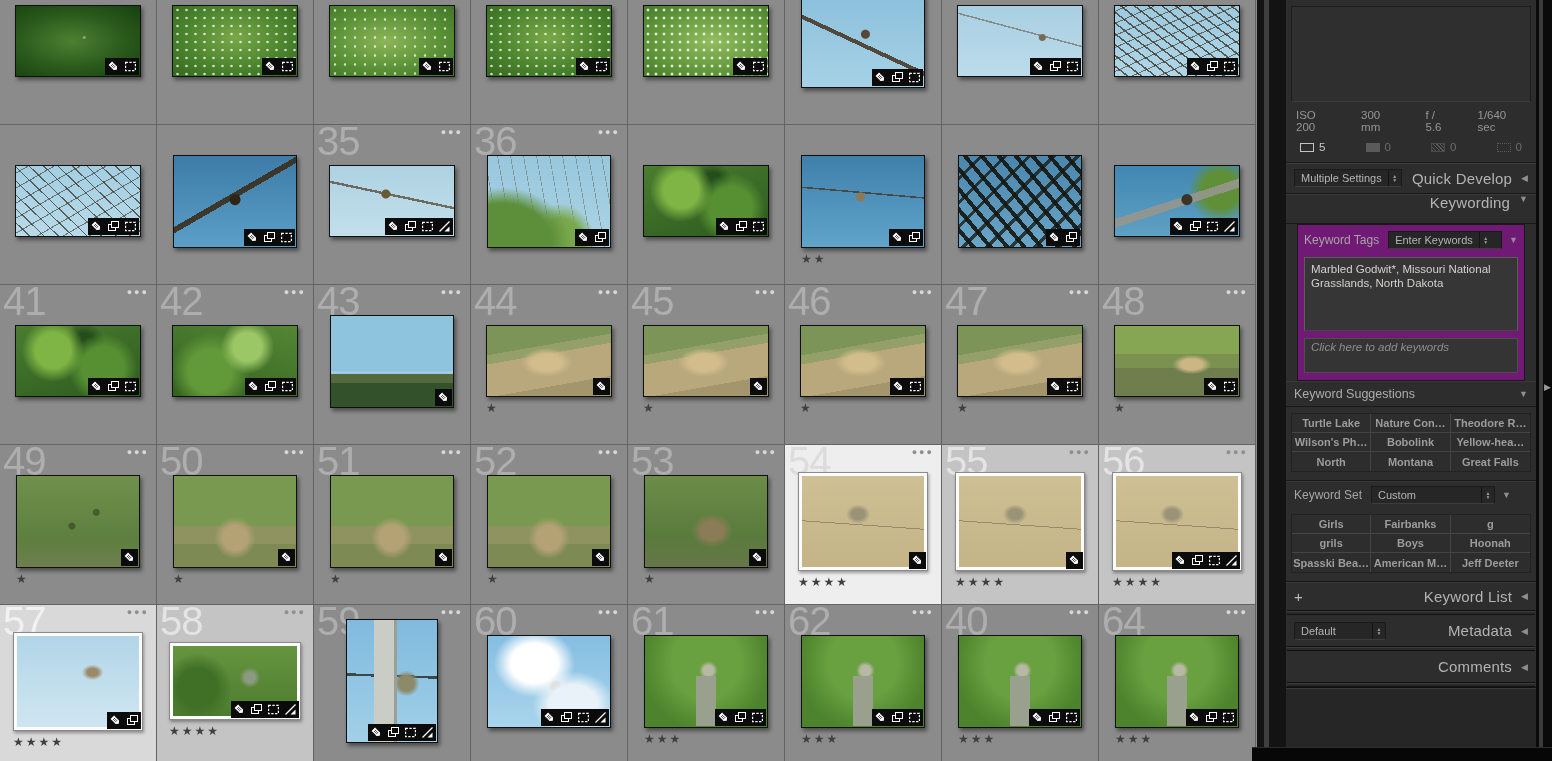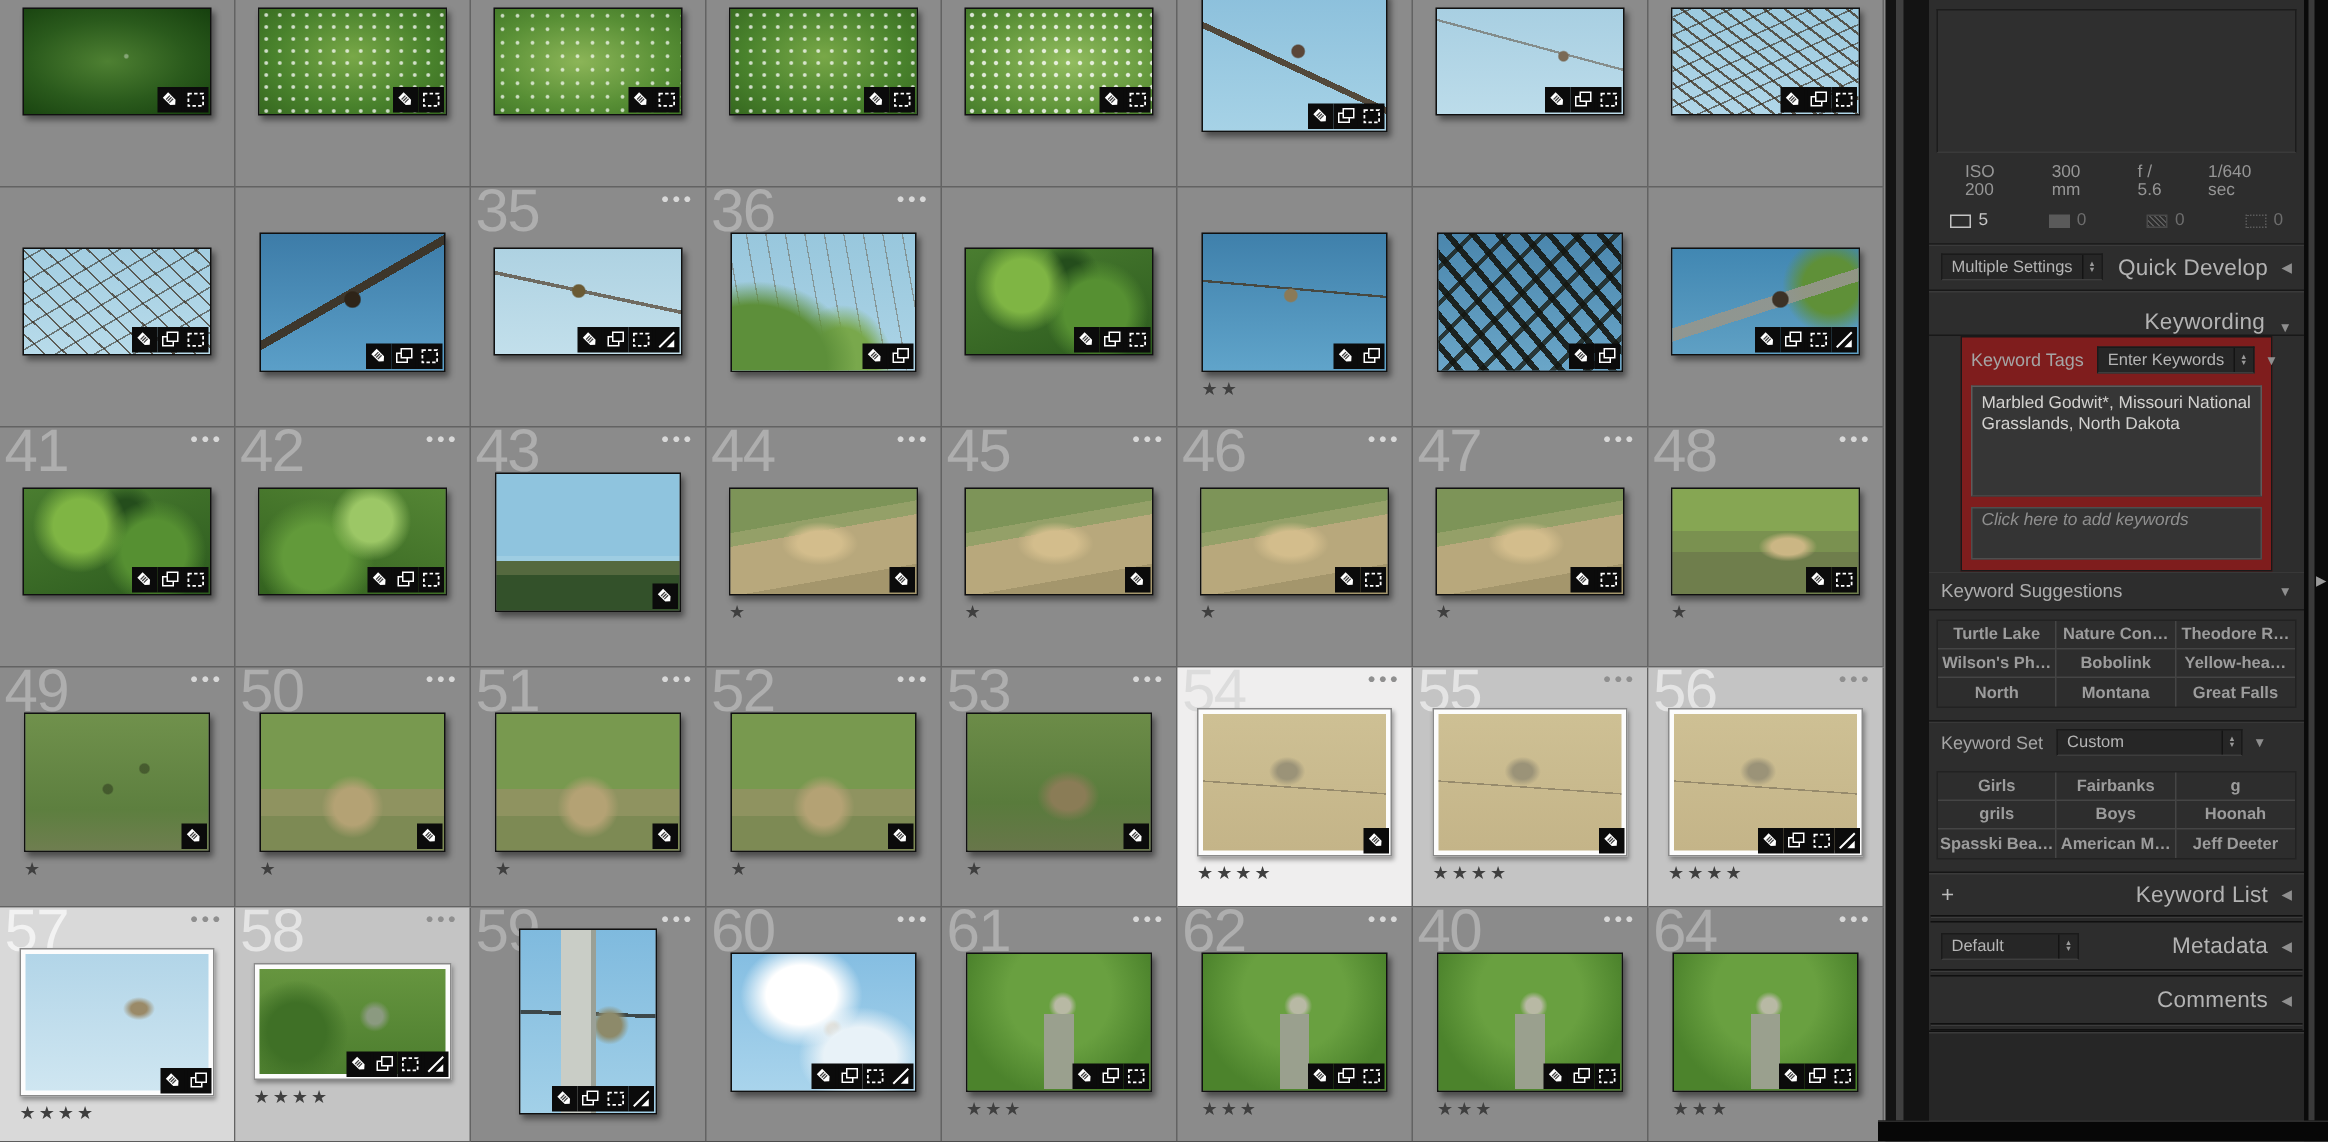--- a/index.html
+++ b/index.html
@@ -69,37 +69,37 @@
   .vstrip1{position:absolute;left:1257px;top:0;width:29px;height:761px;background:#131313;}
   .vbar1{position:absolute;left:1264px;top:0;width:5px;height:761px;background:#3f3f3f;}
   .vstrip2{position:absolute;left:1536px;top:0;width:16px;height:761px;background:#0a0a0a;}
   .vbar2{position:absolute;left:1539px;top:0;width:4px;height:761px;background:#3a3a3a;}
   .parrow{position:absolute;left:1544px;top:382px;font-size:9px;color:#9a9a9a;}
   .bottomband{position:absolute;left:1252px;top:747px;width:300px;height:14px;background:#070707;border-top:1px solid #2c2c2c;}
 
   
   .rpanel{position:absolute;left:1286px;top:0;width:250px;height:747px;background:#2d2d2d;color:#a8a8a8;display:flex;flex-direction:column;}
   .histo{margin:6px 5px 0;height:96px;background:#2f2f2f;border:1px solid #1c1c1c;border-bottom-color:#3a3a3a;}
-  .exif{display:flex;justify-content:space-between;padding:7px 24px 0;font-size:11.5px;color:#969696;gap:24px;}
+  .exif{display:flex;justify-content:space-between;padding:7px 10px 0;font-size:11.5px;color:#969696;gap:24px;}
   .counts{display:flex;justify-content:space-between;align-items:center;padding:8px 14px 9px;border-bottom:1px solid #1d1d1d;}
   .cnt{display:flex;align-items:center;gap:5px;font-size:11.5px;color:#6d6d6d;}
   .cnt.bright{color:#c8c8c8;}
   .ci{width:14px;height:9px;}
   .ci.outline{border:1px solid #c4c4c4;}
   .ci.fill{background:#5a5a5a;}
   .ci.hatch{background:repeating-linear-gradient(45deg,#5a5a5a 0 1px,transparent 1px 2.5px);border:1px solid #4a4a4a;}
   .ci.dotted{border:1px dotted #5a5a5a;}
   .qdrow{display:flex;align-items:center;height:31px;padding:0 8px;border-bottom:1px solid #181818;box-shadow:inset 0 1px 0 #3a3a3a;}
   .ptitle{font-size:15px;color:#b3b3b3;letter-spacing:.2px;}
   .collapse{color:#8f8f8f;font-size:9px;margin-left:9px;}
   .selectbox{display:flex;align-items:center;height:18px;background:#262626;border:1px solid #1a1a1a;border-bottom-color:#3d3d3d;color:#b5b5b5;font-size:11px;}
   .selectbox .stext{padding:0 6px;white-space:nowrap;overflow:hidden;}
   .spin{border-left:1px solid #141414;height:100%;width:13px;display:flex;flex-direction:column;align-items:center;justify-content:center;color:#9a9a9a;font-size:5px;line-height:4px;}
-  .phead{display:flex;align-items:flex-end;justify-content:flex-end;height:30px;padding:0 8px;border-bottom:1px solid #181818;box-shadow:inset 0 1px 0 #3a3a3a;}
-  .kwbox{margin:0 21px;border:1px solid #191919;background:#7f1d1d;padding:6px 6px 7px;}
+  .phead{display:flex;align-items:flex-start;justify-content:flex-end;height:30px;padding:0 8px;border-bottom:1px solid #181818;box-shadow:inset 0 1px 0 #3a3a3a;}
+  .kwbox{margin:0 11px;border:1px solid #191919;background:#701a75;padding:6px 6px 7px;}
   .ktrow{display:flex;align-items:center;}
   .klabel{font-size:12px;color:#a5a5a5;white-space:nowrap;}
   .ktrow .selectbox{flex:1;margin-left:9px;}
   .tri{color:#8f8f8f;font-size:9px;margin-left:7px;}
   .kwtext{margin-top:8px;height:74px;background:#363636;border:1px solid #5c5c5c;border-bottom-color:#454545;padding:4px 6px;font-size:11.5px;line-height:14px;color:#d2d1cf;}
   .kwadd{margin-top:7px;height:35px;background:#343434;border:1px solid #4e4e4e;padding:1px 6px;font-size:11.5px;font-style:italic;color:#8f8f8f;line-height:15px;}
   .subhead{display:flex;align-items:center;height:26px;padding:0 8px;border-bottom:1px solid #191919;box-shadow:inset 0 1px 0 #383838;}
   .subhead .klabel{font-size:12.5px;color:#adadad;}
   .kgrid{margin:6px 5px 8px;border:1px solid #222;display:grid;grid-template-columns:1fr 1fr 1fr;}
   .kbtn{height:19px;display:flex;align-items:center;justify-content:center;font-size:11px;color:#9c9c9c;border-right:1px solid #454545;border-bottom:1px solid #454545;white-space:nowrap;overflow:hidden;padding:0 3px;font-weight:bold;}

